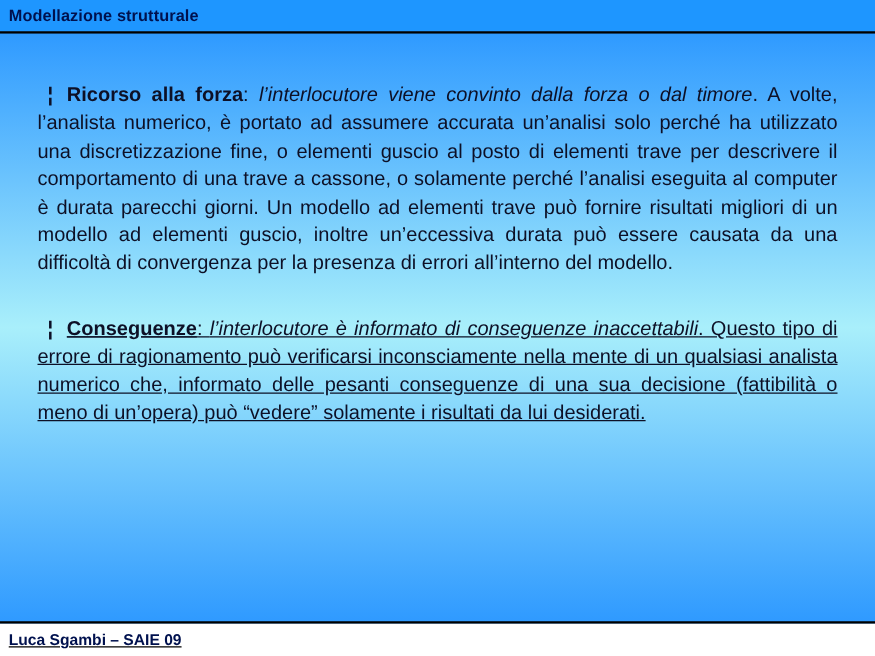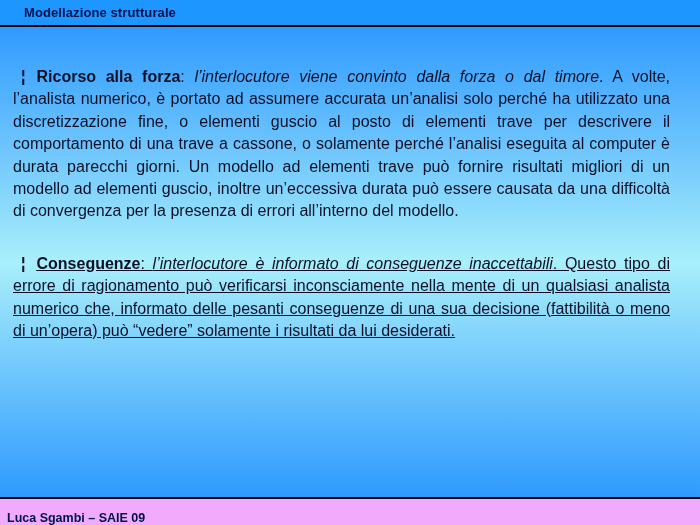--- a/index.html
+++ b/index.html
@@ -14,37 +14,37 @@
     height: 525px;
     overflow: hidden;
     box-sizing: border-box;
     background: #2f9aff;
   }
   .header {
     height: 25px;
     background: #1e96ff;
     display: flex;
     align-items: center;
-    padding-left: 24px;
+    padding-left: 7px;
     box-sizing: border-box;
   }
   .header .title {
     font-size: 13px;
     font-weight: bold;
     color: #00114e;
     letter-spacing: 0.1px;
   }
   .rule {
     height: 2px;
     background: #000000;
   }
   .body {
     height: 470px;
     box-sizing: border-box;
-    padding: 39px 30px 0 13px;
+    padding: 39px 30px 0 30px;
     background: linear-gradient(to bottom, #2f9aff 0%, #6cc4fd 25%, #a9effb 50%, #6cc4fd 75%, #2f9aff 100%);
     color: #0d1026;
     font-size: 16px;
     line-height: 22.4px;
   }
   .para {
     margin: 0;
     text-align: justify;
     text-indent: 8px;
   }
@@ -60,26 +60,27 @@
     font-weight: bold;
   }
   .lead.underlined {
     text-decoration: underline;
   }
   .it {
     font-style: italic;
   }
   .footer {
     height: 26px;
-    background: #f0abfc;
+    background: #ffffff;
     display: flex;
-    align-items: flex-end;
+    align-items: center;
     justify-content: space-between;
     padding: 0 8px 0 7px;
     box-sizing: border-box;
+    text-decoration: underline;
   }
   .footer span {
     font-size: 12.5px;
     font-weight: bold;
     color: #00114e;
   }
 </style>
 </head>
 <body>
 

